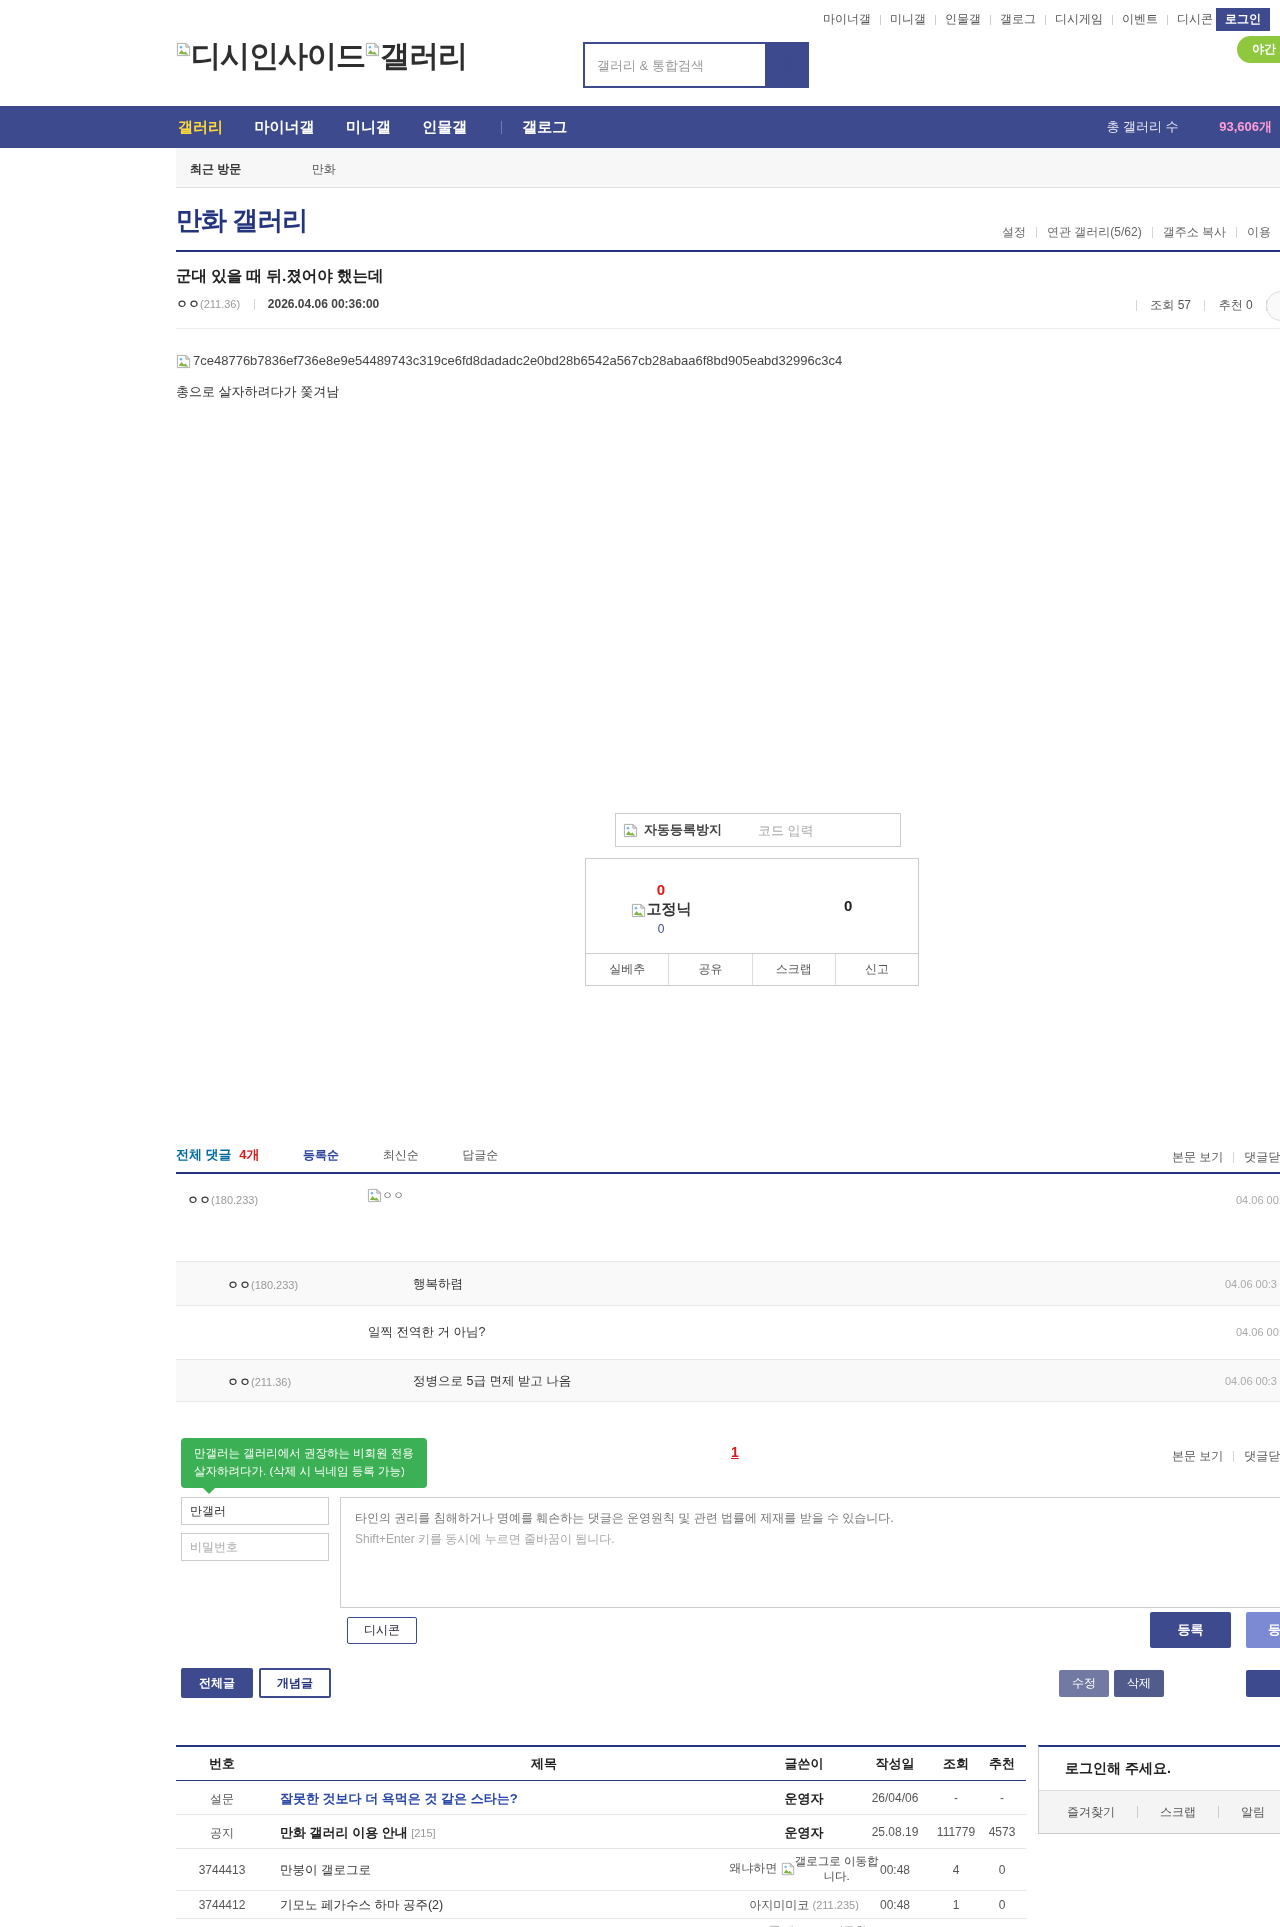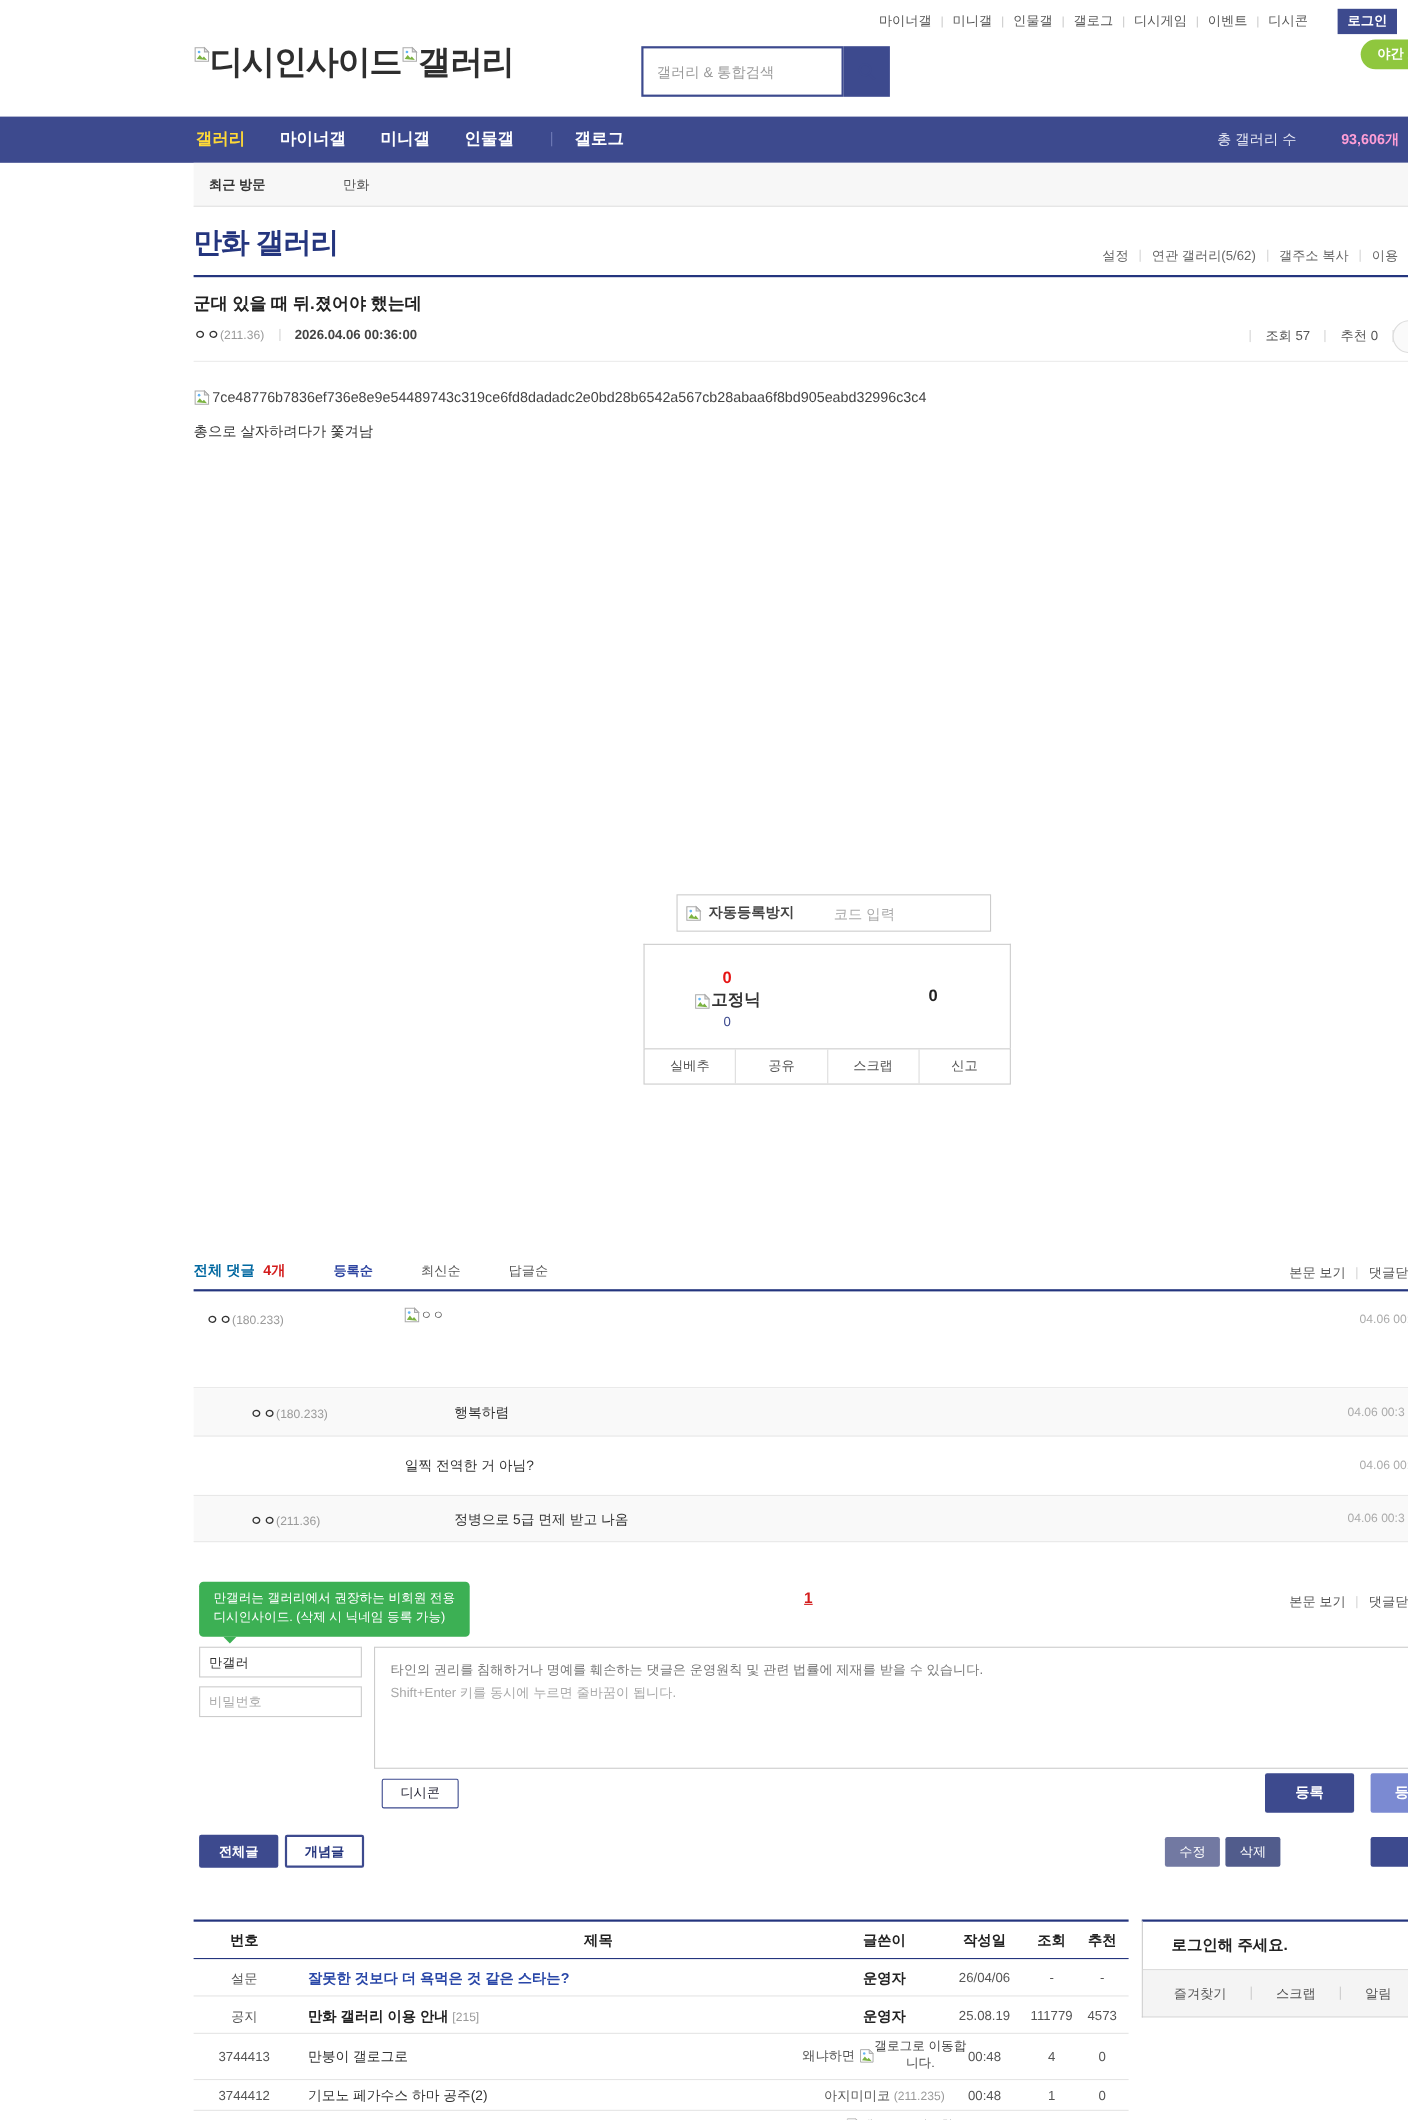--- a/index.html
+++ b/index.html
@@ -7,21 +7,21 @@
   body { font-family:"Liberation Sans","DejaVu Sans",sans-serif; color:#333; }
   .page { position:relative; width:1280px; height:1927px; overflow:hidden; background:#fff; }
   .abs { position:absolute; }
   .sep-v { display:inline-block; width:1px; height:11px; background:#d5d5d5; vertical-align:middle; margin:0 10px; }
   .bimg { display:inline-block; vertical-align:middle; }
 
   
   .topbar { top:8px; right:10px; font-size:12px; color:#555; white-space:nowrap; }
   .topbar a { color:#555; text-decoration:none; }
   .topbar .tsep { display:inline-block; width:1px; height:10px; background:#ccc; margin:0 9px; vertical-align:middle; }
-  .login-tag { display:inline-block; background:#3d4a8e; color:#fff; font-weight:bold; padding:3px 9px; margin-left:27px; }
+  .login-tag { display:inline-block; background:#3d4a8e; color:#fff; font-weight:bold; padding:3px 9px; margin-left:3px; }
   .night-pill { top:36px; left:1237px; height:27px; line-height:27px; padding:0 15px; background:#8fc73e; color:#fff; font-size:12px; font-weight:bold; border-radius:14px; white-space:nowrap; }
 
   
   .logo { top:36px; left:176px; font-size:30px; font-weight:bold; color:#2e2e2e; white-space:nowrap; letter-spacing:-1px; }
   .logo .bimg { transform:translateY(-9px); }
   .searchbox { top:42px; left:583px; height:46px; display:flex; }
   .searchbox input { width:184px; height:46px; border:2px solid #3d4a8e; padding:0 12px; font-size:13px; color:#333; outline:none; }
   .searchbox input::placeholder { color:#999; }
   .search-btn { width:42px; height:46px; background:#3d4a8e; border:0; cursor:pointer; display:flex; align-items:center; justify-content:center; }
 
@@ -308,21 +308,21 @@
     <span class="c-time" style="left:1049px;top:15px;">04.06 00:3</span>
   </div>
 
   <a href="#" class="abs page-num">1</a>
   <div class="abs view-links" style="top:1448px;left:1172px;">
     <a href="#">본문 보기</a><span class="sep-v"></span><a href="#">댓글닫기</a>
   </div>
 
   <div class="abs tooltip">
     <div>만갤러는 갤러리에서 권장하는 비회원 전용</div>
-    <div>디시인사이드. (삭제 시 닉네임 등록 가능)</div>
+    <div>살자하려다가. (삭제 시 닉네임 등록 가능)</div>
   </div>
 
   <input type="text" class="w-input" style="top: 1497px;" value="만갤러">
   <input type="password" class="w-input" style="top: 1533px;" placeholder="비밀번호">
   <div class="abs w-area">
     <div class="l1">타인의 권리를 침해하거나 명예를 훼손하는 댓글은 운영원칙 및 관련 법률에 제재를 받을 수 있습니다.</div>
     <div class="l2">Shift+Enter 키를 동시에 누르면 줄바꿈이 됩니다.</div>
   </div>
   <div class="abs btn dccon-btn">디시콘</div>
   <div class="abs btn submit-btn">등록</div>

